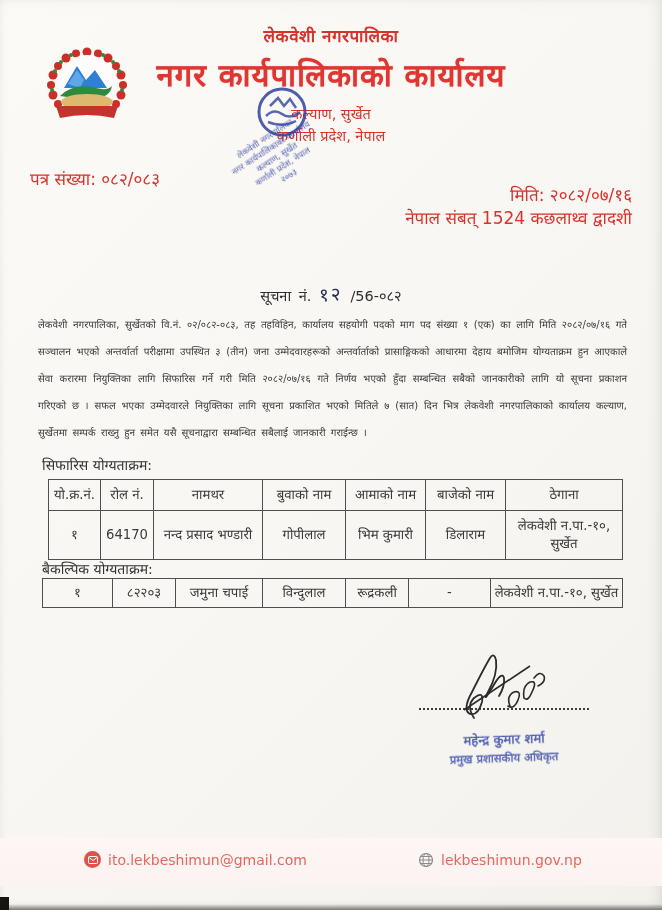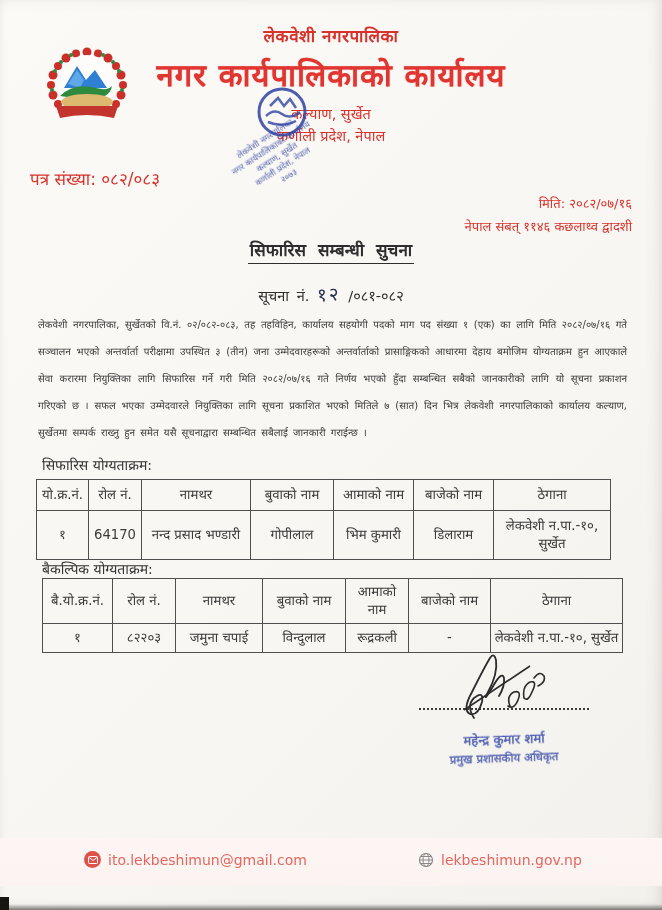--- a/index.html
+++ b/index.html
@@ -22,22 +22,22 @@
   
   .stamp{position:absolute;top:86px;left:208px;width:150px;height:120px;pointer-events:none;}
   .stamp-emblem{position:absolute;top:0;left:48px;}
   .stamp-text{position:absolute;top:44px;left:-6px;transform:rotate(-33deg);
               transform-origin:center;color:rgba(47,66,160,0.82);font-size:8.5px;
               line-height:11px;text-align:center;width:150px;filter:blur(0.3px);}
   .stamp-text div{white-space:nowrap;}
 
   
   .meta-left{position:absolute;top:167px;left:30px;font-size:17px;color:#d8322c;line-height:24px;}
-  .meta-right{position:absolute;top:184px;right:30px;font-size:13px;color:#d8322c;
-              text-align:right;line-height:23px;margin-top:8px;}
+  .meta-right{position:absolute;top:184px;right:30px;font-size:17px;color:#d8322c;
+              text-align:right;line-height:23px;}
 
   
   .notice-title{position:absolute;top:238px;left:0;width:100%;text-align:center;
                 font-size:17px;font-weight:bold;color:#2e2e2e;}
   .notice-title span{border-bottom:1.6px solid #2e2e2e;padding:0 2px 3px 2px;word-spacing:6px;}
   .notice-no{position:absolute;top:281px;left:0;width:100%;text-align:center;
              font-size:14.5px;color:#2e2e2e;word-spacing:3px;}
   .hand-num{font-size:19px;letter-spacing:2px;display:inline-block;transform:rotate(-4deg);
             color:#24304d;font-weight:500;}
 
@@ -45,21 +45,21 @@
   .body-par{position:absolute;top:311px;left:38px;right:35px;
             font-size:10px;line-height:27px;color:#3a3a3a;text-align:justify;word-spacing:2px;}
 
   .tbl-heading{position:absolute;left:42px;font-size:14px;font-weight:normal;color:#333;}
   .h-rec{top:455px;}
   .h-alt{top:559px;}
 
   table{border-collapse:collapse;table-layout:fixed;}
   td,th{border:1px solid #4f4f4f;font-size:13.2px;color:#3a3a3a;text-align:center;
         vertical-align:middle;padding:2px 3px;font-weight:normal;line-height:1.35;}
-  .tbl1{position:absolute;top:479px;left:36px;width:574px;padding-left:20px;}
+  .tbl1{position:absolute;top:479px;left:48px;width:574px;padding-left:20px;}
   .tbl2{position:absolute;top:578px;left:42px;width:580px;}
   .tbl1 .row-head th{height:26px;}
   .tbl1 .row-data td{height:44px;}
   .tbl2 .row-head th{height:40px;}
   .tbl2 .row-data td{height:24px;}
 
   
   .sig-block{position:absolute;top:648px;right:38px;width:240px;text-align:center;}
   .sig-art{position:relative;height:78px;}
   .dotted-line{position:absolute;top:60px;left:35px;width:170px;border-bottom:2.5px dotted #3c3c3c;}
@@ -144,30 +144,27 @@
       <div>कर्णाली प्रदेश, नेपाल</div>
       <div>२०७३</div>
     </div>
   </div>
 
   <div class="meta-left">
     <div>पत्र संख्या: ०८२/०८३</div>
   </div>
   <div class="meta-right">
     <div>मिति: २०८२/०७/१६</div>
-    <div>नेपाल संबत् ११४६ कछलाथ्व द्वादशी</div>
-  </div>
-
-  <div class="notice-title">
-    <span>सिफारिस सम्बन्धी सुचना</span>
-  </div>
+    <div>नेपाल संबत् 1524 कछलाथ्व द्वादशी</div>
+  </div>
+
   <div class="notice-no">
     <span>सूचना नं.</span>
     <span class="hand-num">१२</span>
-    <span>/०८१-०८२</span>
+    <span>/56-०८२</span>
   </div>
 
   <div class="body-par">लेकवेशी नगरपालिका, सुर्खेतको वि.नं. ०२/०८२-०८३, तह तहविहिन, कार्यालय सहयोगी पदको माग पद संख्या १ (एक) का लागि मिति २०८२/०७/१६ गते सञ्चालन भएको अन्तर्वार्ता परीक्षामा उपस्थित ३ (तीन) जना उम्मेदवारहरूको अन्तर्वार्ताको प्रासाङ्गिकको आधारमा देहाय बमोजिम योग्यताक्रम हुन आएकाले सेवा करारमा नियुक्तिका लागि सिफारिस गर्ने गरी मिति २०८२/०७/१६ गते निर्णय भएको हुँदा सम्बन्धित सबैको जानकारीको लागि यो सूचना प्रकाशन गरिएको छ ।  सफल भएका उम्मेदवारले नियुक्तिका लागि सूचना प्रकाशित भएको मितिले ७ (सात) दिन भित्र लेकवेशी नगरपालिकाको कार्यालय कल्याण, सुर्खेतमा सम्पर्क राख्नु हुन समेत यसै सूचनाद्वारा सम्बन्धित सबैलाई जानकारी गराईन्छ ।</div>
 
   <div class="tbl-heading h-rec">सिफारिस योग्यताक्रम:</div>
   <table class="tbl1">
     <colgroup>
       <col style="width:52px">
         <col style="width:53px">
         <col style="width:109px">
@@ -203,29 +200,20 @@
     <colgroup>
       <col style="width:70px">
         <col style="width:63px">
         <col style="width:87px">
         <col style="width:83px">
       <col style="width:63px">
         <col style="width:82px">
         <col style="width:132px">
     </colgroup>
     <tbody>
-        <tr class="row-head">
-      <th>बै.यो.क्र.नं.</th>
-      <th>रोल नं.</th>
-      <th>नामथर</th>
-      <th>बुवाको नाम</th>
-      <th>आमाको नाम</th>
-      <th>बाजेको नाम</th>
-      <th>ठेगाना</th>
-    </tr>
     <tr class="row-data">
       <td>१</td>
       <td>८२२०३</td>
       <td>जमुना चपाई</td>
       <td>विन्दुलाल</td>
       <td>रूद्रकली</td>
       <td>-</td>
       <td>लेकवेशी न.पा.-१०, सुर्खेत</td>
     </tr>
   </tbody>

